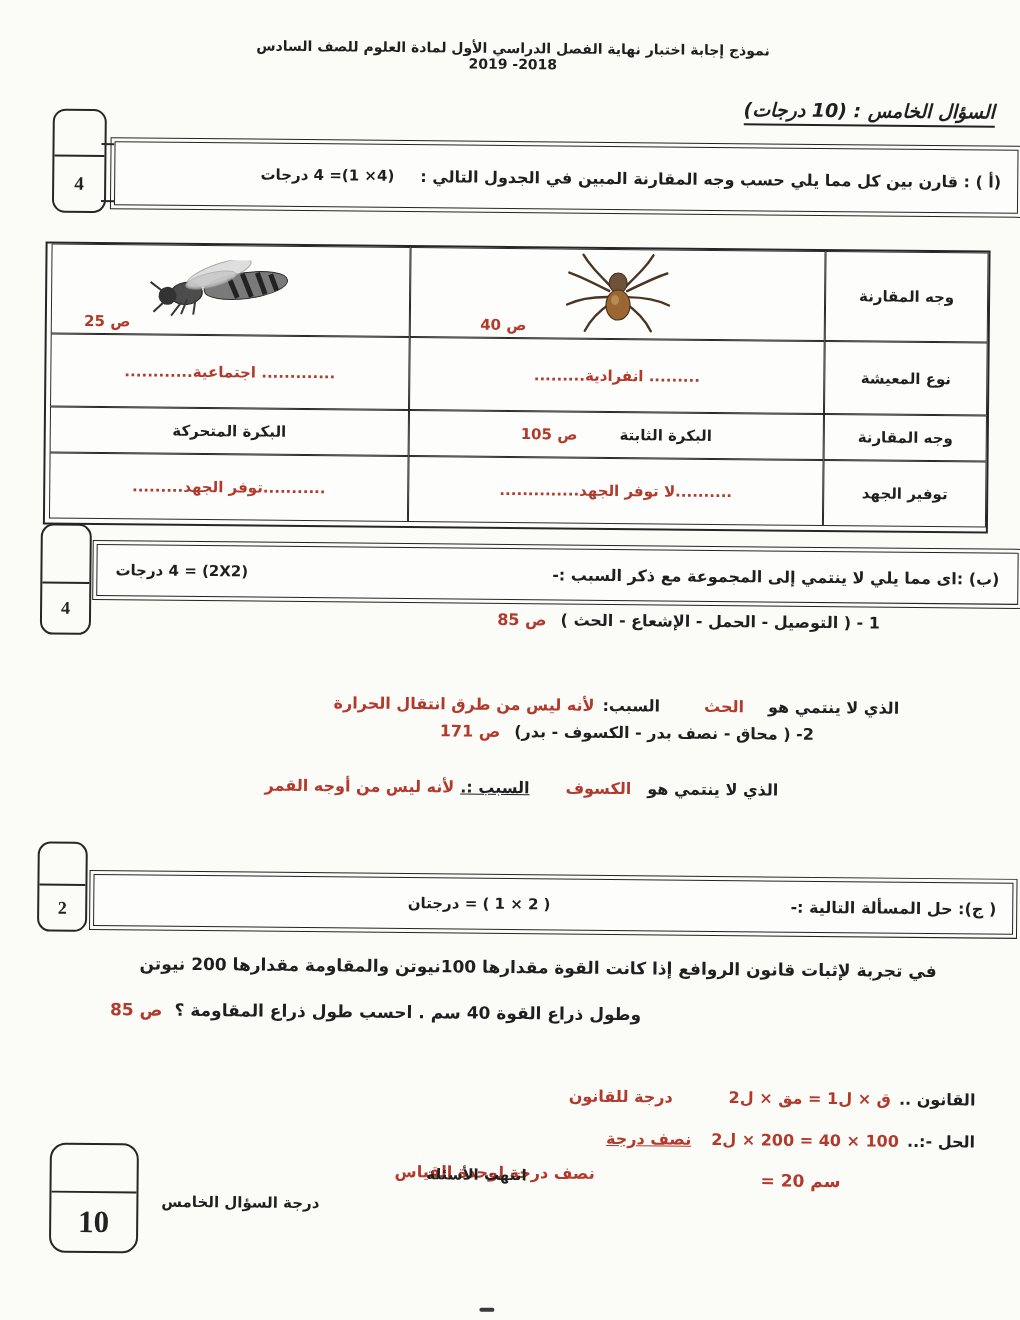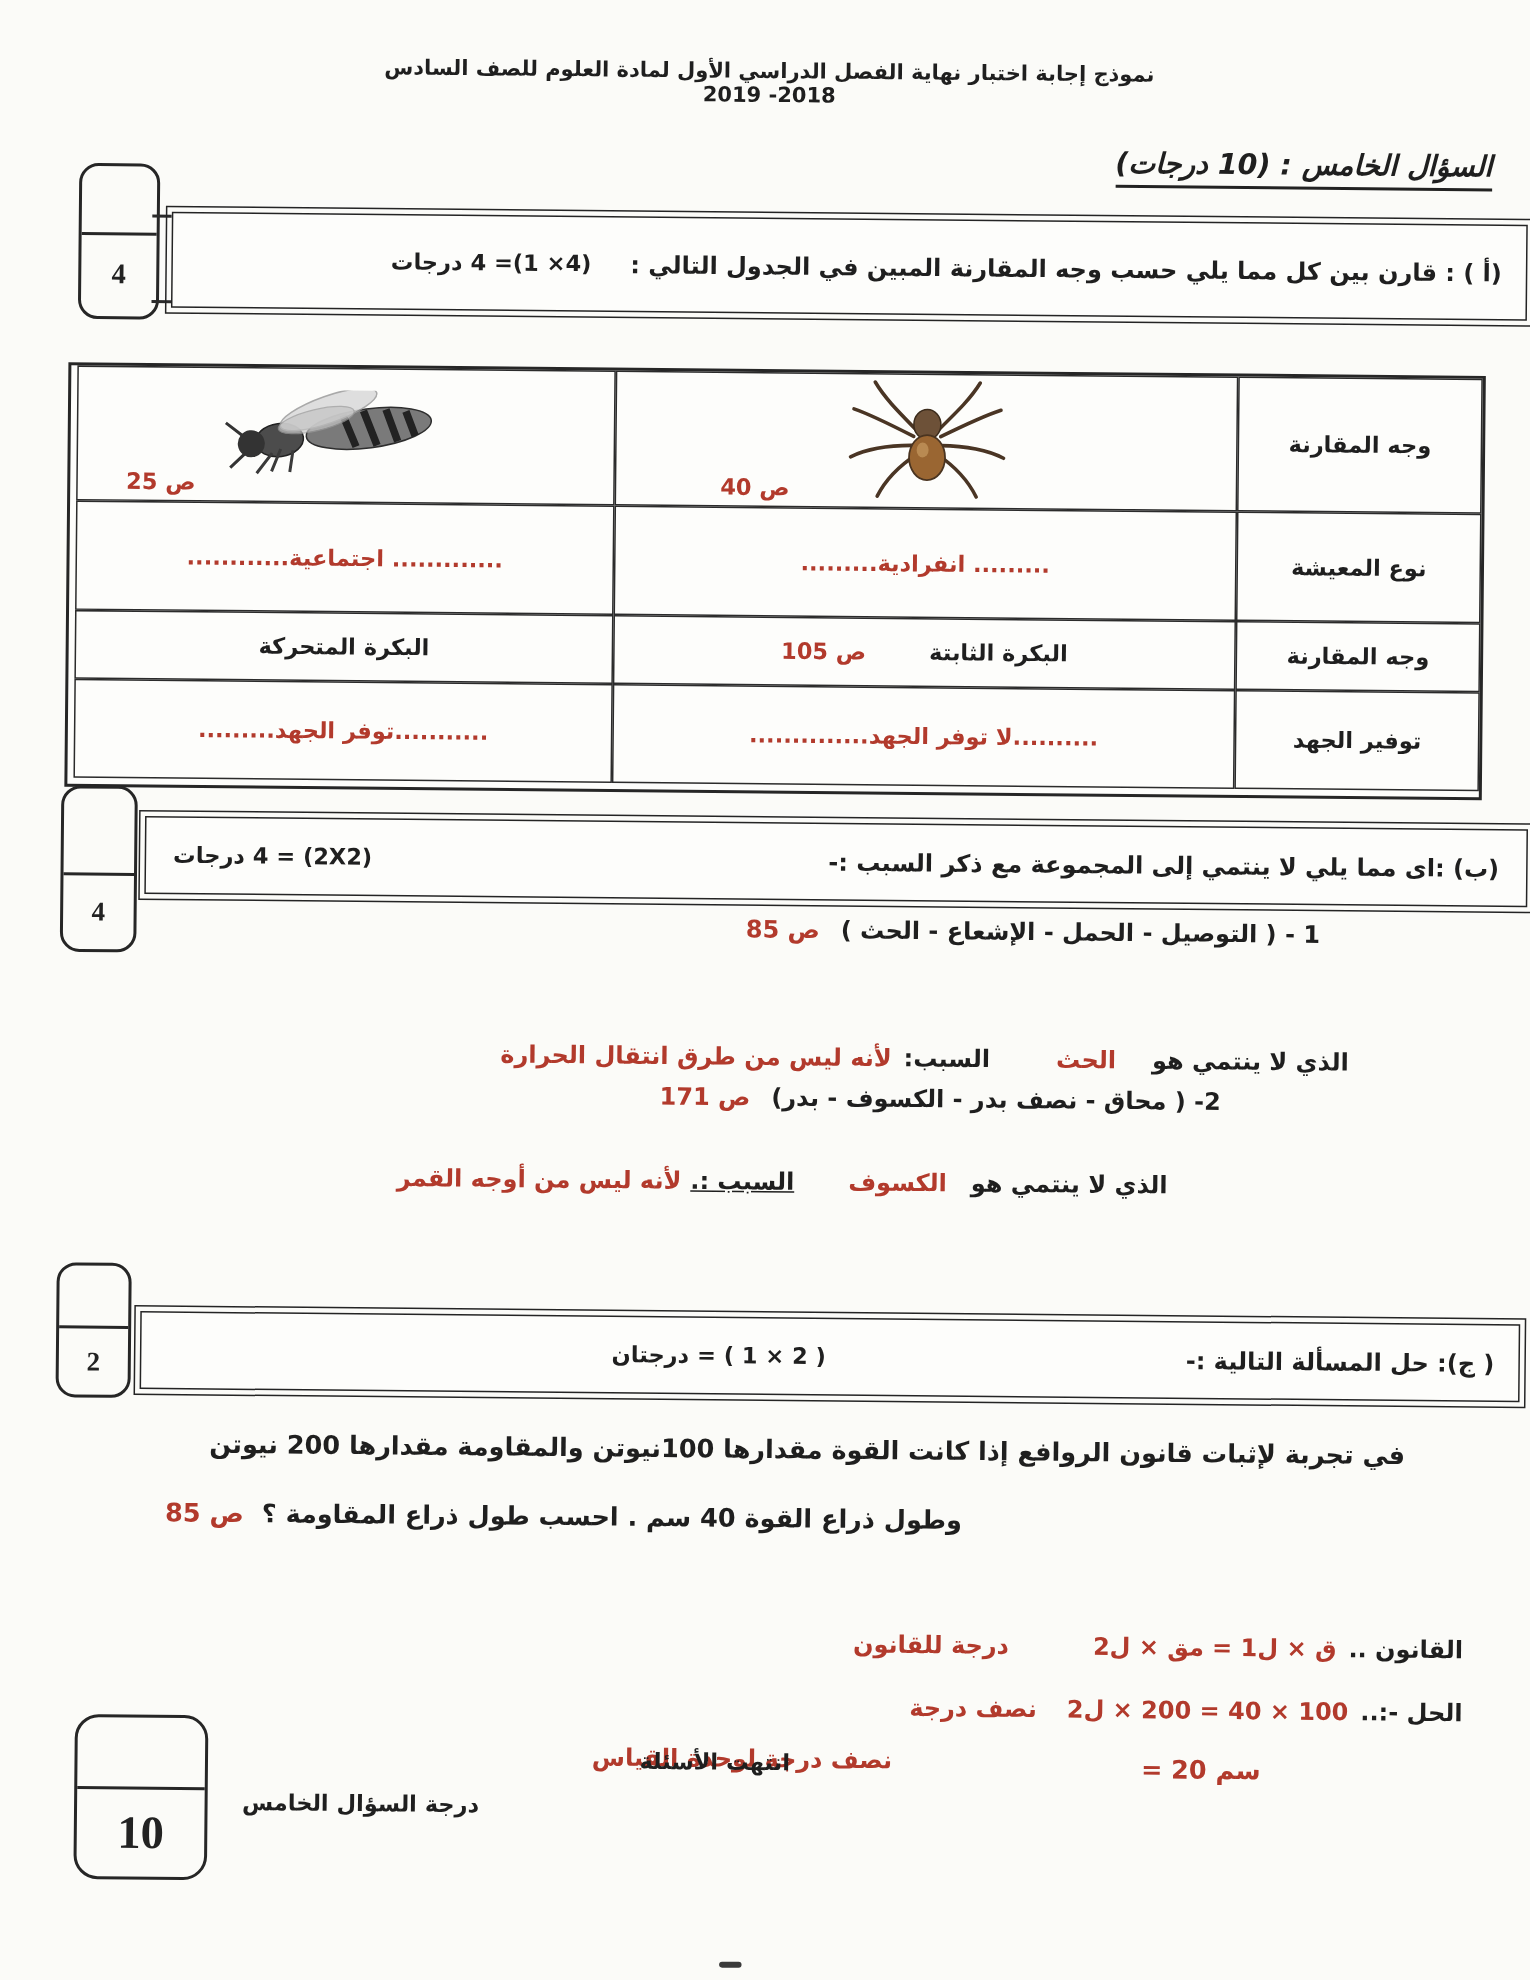--- a/index.html
+++ b/index.html
@@ -192,21 +192,21 @@
   </div>
 
   <div class="line" style="right:40px;top:1086px;">
     <span>القانون ..</span>
     <span class="red" style="margin-right:8px;">ق × ل1  =  مق × ل2</span>
     <span class="red" style="margin-right:56px;">درجة  للقانون</span>
   </div>
   <div class="line" style="right:40px;top:1128px;">
     <span>الحل -:..</span>
     <span class="red" style="margin-right:8px;">100 × 40  =  200  × ل2</span>
-    <span class="red" style="margin-right:20px;">نصف درجة</span>
+    <span class="red" style="margin-right:20px;text-decoration:underline;">نصف درجة</span>
   </div>
   <div class="line ltr red" style="left:766px;top:1168px;font-size:17px;">
     <span>= 20 سم</span>
   </div>
   <div class="line red" style="right:420px;top:1163px;">
     <span>نصف درجة لوحدة القياس</span>
   </div>
 
   <div class="marksbox" style="left:55px;top:1147px;width:85px;height:106px;border-width:2.6px;border-radius:16px;">
     <div class="top" style="height:46px;"></div>

